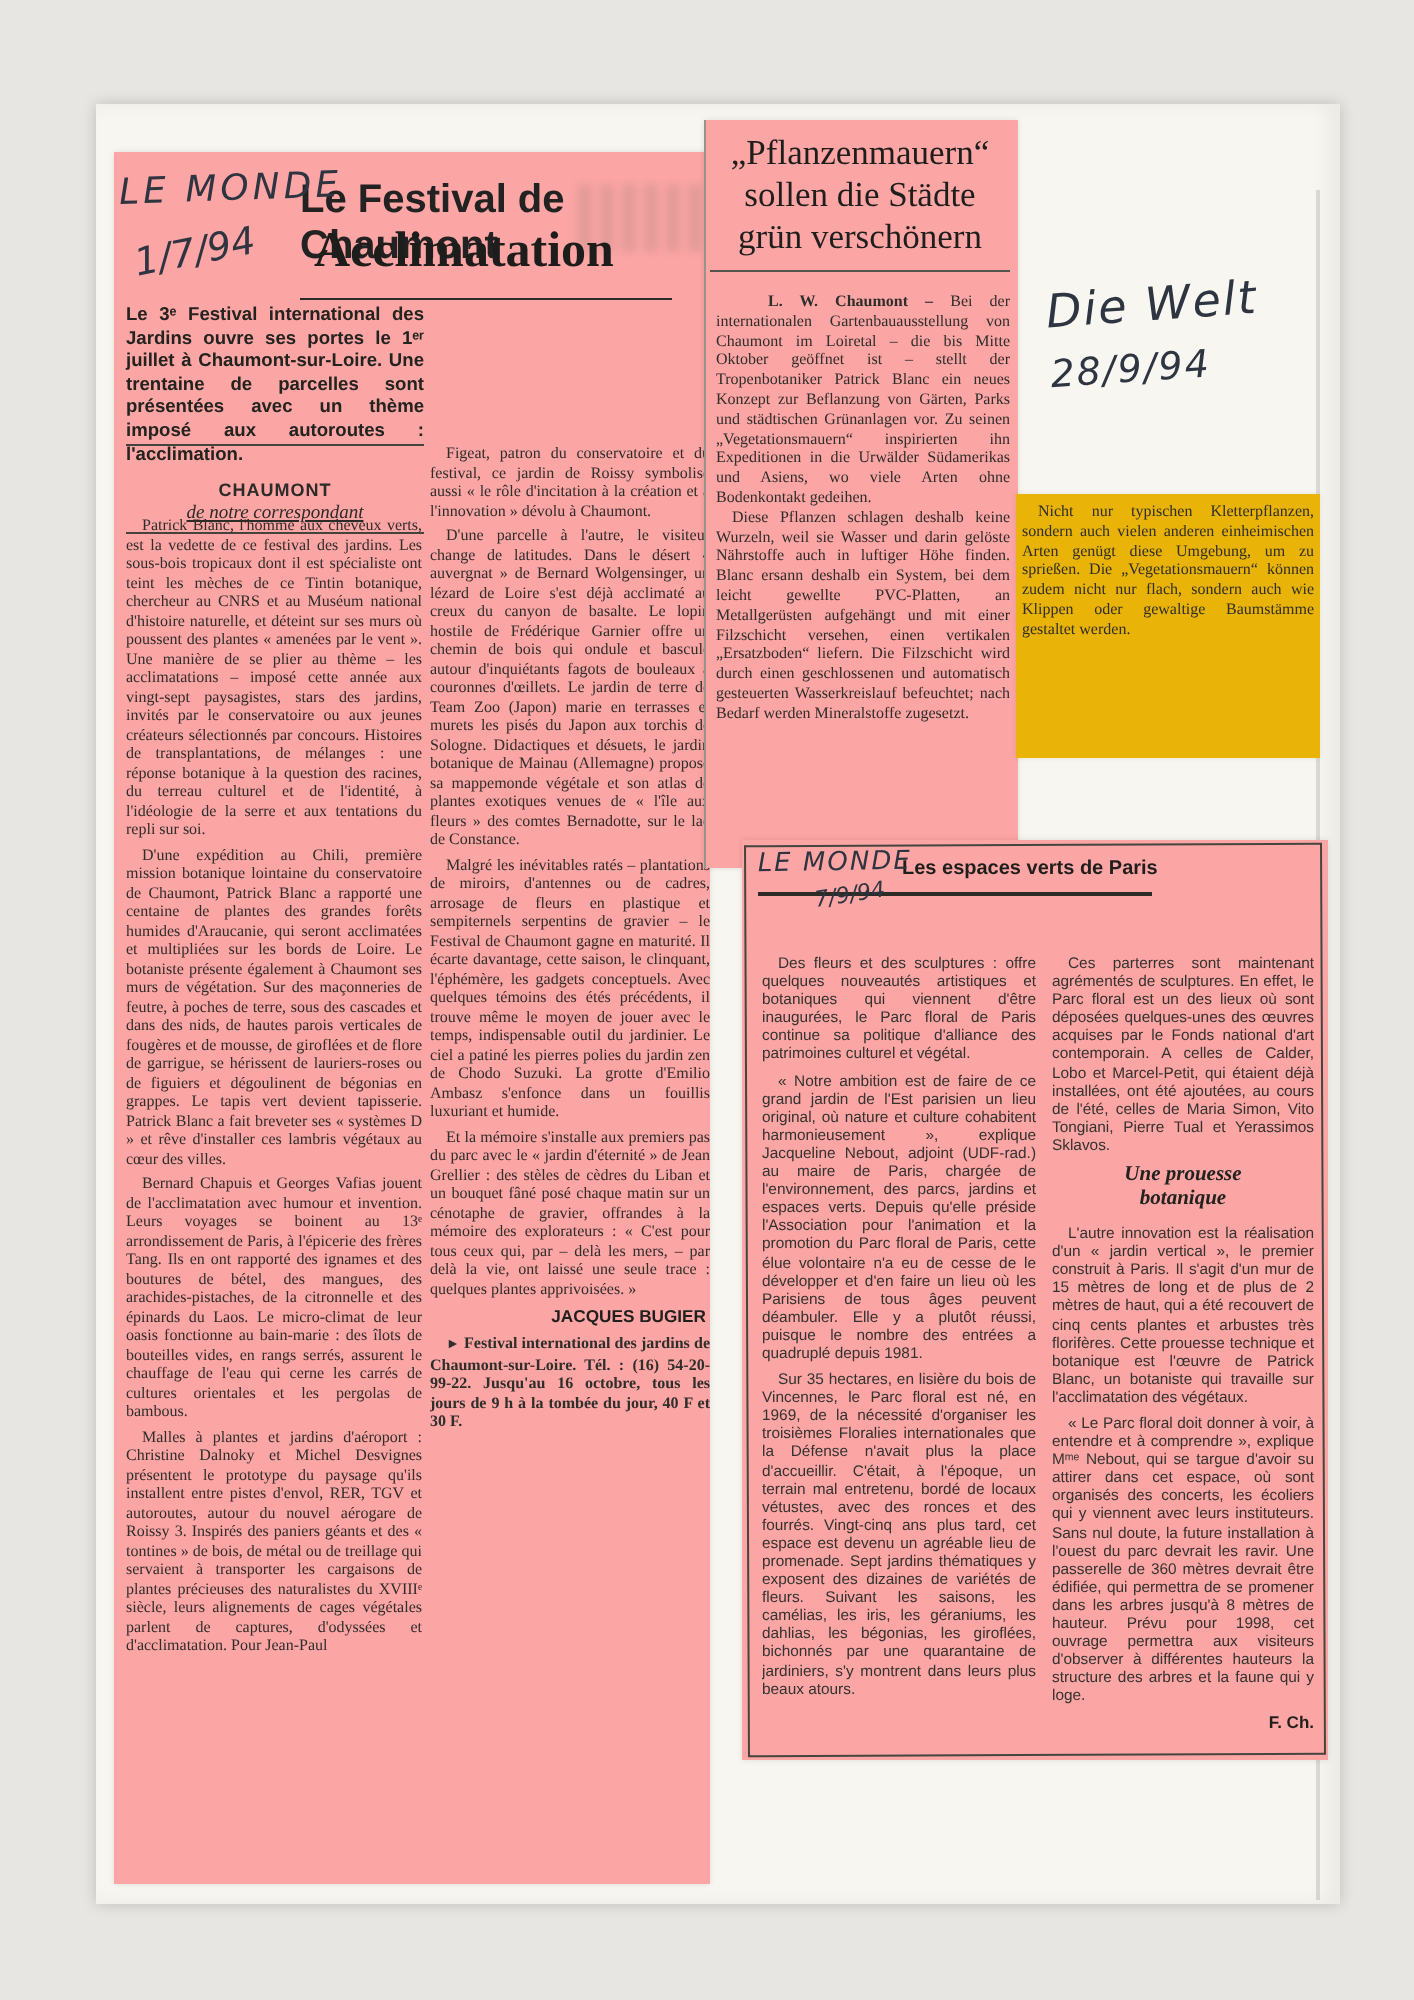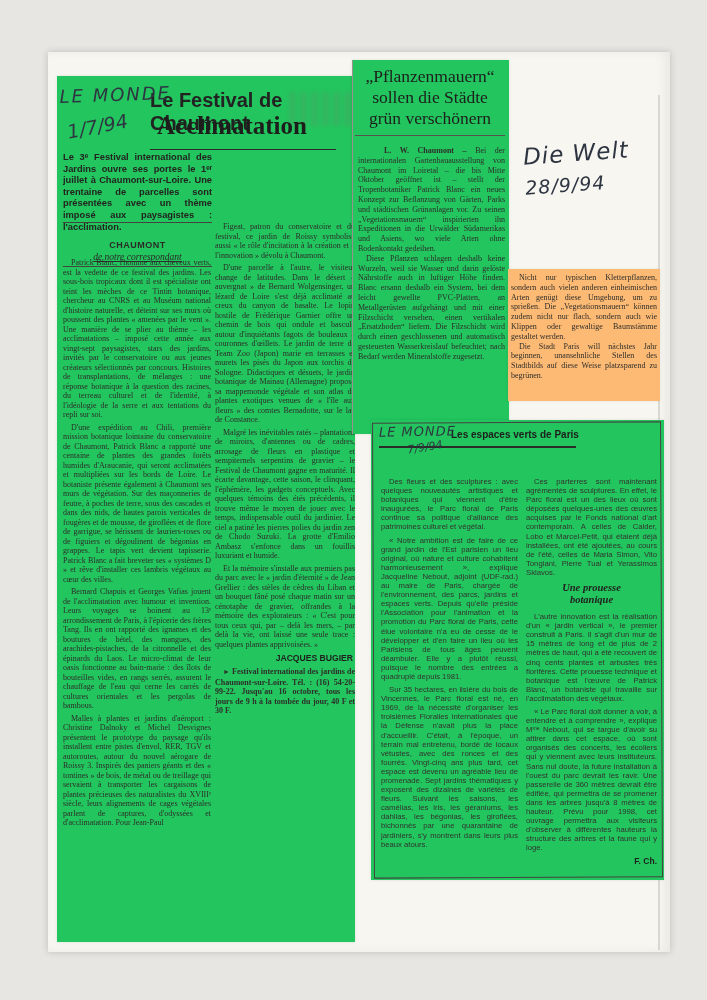--- a/index.html
+++ b/index.html
@@ -14,21 +14,21 @@
   .page{position:relative;width:707px;height:1000px;}
   .paper{
     position:absolute;left:48px;top:52px;width:622px;height:900px;
     background:#f7f6f1;
     box-shadow:0 0 7px rgba(0,0,0,.18), inset -6px 0 10px rgba(0,0,0,.05);
   }
   .crease{
     position:absolute;left:658px;top:95px;width:2px;height:855px;
     background:rgba(90,90,85,.18);
   }
-  .clip{position:absolute;background:#22c55e;box-shadow:0 0 3px rgba(0,0,0,.10);}
+  .clip{position:absolute;background:#fca5a5;box-shadow:0 0 3px rgba(0,0,0,.10);}
   
   .chaumont{left:57px;top:76px;width:298px;height:866px;}
   .ch-kicker{
     position:absolute;left:93px;top:13px;width:186px;
     font-family:"Liberation Sans",sans-serif;font-size:20px;font-weight:700;
     color:#222;border-bottom:1.5px solid #2a2a2a;padding-bottom:14px;
   }
   .ch-headline{
     position:absolute;left:100px;top:36px;margin:0;
     font-family:"Liberation Serif",serif;font-weight:bold;font-size:25px;color:#1d1d1b;
@@ -80,21 +80,21 @@
     white-space:pre-line;border-bottom:1px solid #55554f;padding-bottom:6px;
   }
   .dw-col1{left:5px;top:86px;width:147px;height:282px;}
   .dw-col1 p, .dw-col2 p{
     margin:0;text-indent:8px;
     font-family:"Liberation Serif",serif;font-size:8px;line-height:9.8px;
     text-align:justify;color:#2e2e2a;
   }
   .dw-col1 p:first-child{text-indent:8px;}
   .dw-lead{font-weight:bold;padding-left:18px;}
-  .dw-col2-clip{left:508px;top:269px;width:152px;height:132px;background:#fdba74;box-shadow:0 0 3px rgba(0,0,0,.08);}
+  .dw-col2-clip{left:508px;top:247px;width:152px;height:132px;background:#eab308;box-shadow:0 0 3px rgba(0,0,0,.08);}
   .dw-col2{left:3px;top:4px;width:146px;height:124px;}
   
   .hw{
     position:absolute;font-family:"DejaVu Sans",sans-serif;font-style:italic;
     color:#2e3541;z-index:30;
   }
   .hw .src{display:block;}
   .hw .dt{display:block;}
   .hw-top{left:60px;top:84px;transform:rotate(-2deg);}
   .hw-top .src{font-size:18px;letter-spacing:2px;}
@@ -142,21 +142,21 @@
 <body>
 
 <div class="page">
   <div class="paper"></div>
   <div class="crease"></div>
 
   <section class="clip chaumont">
     <div class="ghost"></div>
     <div class="ch-kicker">Le Festival de Chaumont</div>
     <h1 class="ch-headline">Acclimatation</h1>
-    <p class="ch-intro">Le 3ᵉ Festival international des Jardins ouvre ses portes le 1ᵉʳ juillet à Chaumont-sur-Loire. Une trentaine de parcelles sont présentées avec un thème imposé aux paysagistes : l'acclimation.</p>
+    <p class="ch-intro">Le 3ᵉ Festival international des Jardins ouvre ses portes le 1ᵉʳ juillet à Chaumont-sur-Loire. Une trentaine de parcelles sont présentées avec un thème imposé aux autoroutes : l'acclimation.</p>
     <div class="ch-dateline">
       <div class="dl">CHAUMONT</div>
       <div class="corr">de notre correspondant</div>
     </div>
     <div class="col ch-col1">
       <p>Patrick Blanc, l'homme aux cheveux verts, est la vedette de ce festival des jardins. Les sous-bois tropicaux dont il est spécialiste ont teint les mèches de ce Tintin botanique, chercheur au CNRS et au Muséum national d'histoire naturelle, et déteint sur ses murs où poussent des plantes « amenées par le vent ». Une manière de se plier au thème – les acclimatations – imposé cette année aux vingt-sept paysagistes, stars des jardins, invités par le conservatoire ou aux jeunes créateurs sélectionnés par concours. Histoires de transplantations, de mélanges : une réponse botanique à la question des racines, du terreau culturel et de l'identité, à l'idéologie de la serre et aux tentations du repli sur soi.</p>
       <p>D'une expédition au Chili, première mission botanique lointaine du conservatoire de Chaumont, Patrick Blanc a rapporté une centaine de plantes des grandes forêts humides d'Araucanie, qui seront acclimatées et multipliées sur les bords de Loire. Le botaniste présente également à Chaumont ses murs de végétation. Sur des maçonneries de feutre, à poches de terre, sous des cascades et dans des nids, de hautes parois verticales de fougères et de mousse, de giroflées et de flore de garrigue, se hérissent de lauriers-roses ou de figuiers et dégoulinent de bégonias en grappes. Le tapis vert devient tapisserie. Patrick Blanc a fait breveter ses « systèmes D » et rêve d'installer ces lambris végétaux au cœur des villes.</p>
       <p>Bernard Chapuis et Georges Vafias jouent de l'acclimatation avec humour et invention. Leurs voyages se boinent au 13ᵉ arrondissement de Paris, à l'épicerie des frères Tang. Ils en ont rapporté des ignames et des boutures de bétel, des mangues, des arachides-pistaches, de la citronnelle et des épinards du Laos. Le micro-climat de leur oasis fonctionne au bain-marie : des îlots de bouteilles vides, en rangs serrés, assurent le chauffage de l'eau qui cerne les carrés de cultures orientales et les pergolas de bambous.</p>
       <p>Malles à plantes et jardins d'aéroport : Christine Dalnoky et Michel Desvignes présentent le prototype du paysage qu'ils installent entre pistes d'envol, RER, TGV et autoroutes, autour du nouvel aérogare de Roissy 3. Inspirés des paniers géants et des « tontines » de bois, de métal ou de treillage qui servaient à transporter les cargaisons de plantes précieuses des naturalistes du XVIIIᵉ siècle, leurs alignements de cages végétales parlent de captures, d'odyssées et d'acclimatation. Pour Jean-Paul</p>
     </div>
@@ -180,39 +180,38 @@
 sollen die Städte
 grün verschönern</h2>
     <div class="col dw-col1">
       <p><span class="dw-lead">L. W. Chaumont – </span><span>Bei der internationalen Gartenbauausstellung von Chaumont im Loiretal – die bis Mitte Oktober geöffnet ist – stellt der Tropenbotaniker Patrick Blanc ein neues Konzept zur Beflanzung von Gärten, Parks und städtischen Grünanlagen vor. Zu seinen „Vegetationsmauern“ inspirierten ihn Expeditionen in die Urwälder Südamerikas und Asiens, wo viele Arten ohne Bodenkontakt gedeihen.</span></p>
       <p>Diese Pflanzen schlagen deshalb keine Wurzeln, weil sie Wasser und darin gelöste Nährstoffe auch in luftiger Höhe finden. Blanc ersann deshalb ein System, bei dem leicht gewellte PVC-Platten, an Metallgerüsten aufgehängt und mit einer Filzschicht versehen, einen vertikalen „Ersatzboden“ liefern. Die Filzschicht wird durch einen geschlossenen und automatisch gesteuerten Wasserkreislauf befeuchtet; nach Bedarf werden Mineralstoffe zugesetzt.</p>
     </div>
   </section>
   <section class="clip dw-col2-clip">
     <div class="col dw-col2" style="position:absolute;">
       <p>Nicht nur typischen Kletterpflanzen, sondern auch vielen anderen einheimischen Arten genügt diese Umgebung, um zu sprießen. Die „Vegetationsmauern“ können zudem nicht nur flach, sondern auch wie Klippen oder gewaltige Baumstämme gestaltet werden.</p>
-      <p>Die Stadt Paris will nächstes Jahr beginnen, unansehnliche Stellen des Stadtbilds auf diese Weise platzsparend zu begrünen.</p>
     </div>
   </section>
 
   <div class="hw hw-welt">
     <span class="src">Die Welt</span>
     <span class="dt">28/9/94</span>
   </div>
 
   <section class="clip parc">
     <div class="parc-border"></div>
     <div class="hw hw-parc">
       <span class="src">LE MONDE</span>
       <span class="dt">7/9/94</span>
     </div>
     <div class="pf-kicker">Les espaces verts de Paris</div>
     <div class="pf-kicker-rule"></div>
     <div class="col pf-col pf-col1">
-      <p>Des fleurs et des sculptures : avec quelques nouveautés artistiques et botaniques qui viennent d'être inaugurées, le Parc floral de Paris continue sa politique d'alliance des patrimoines culturel et végétal.</p>
+      <p>Des fleurs et des sculptures : offre quelques nouveautés artistiques et botaniques qui viennent d'être inaugurées, le Parc floral de Paris continue sa politique d'alliance des patrimoines culturel et végétal.</p>
       <p>« Notre ambition est de faire de ce grand jardin de l'Est parisien un lieu original, où nature et culture cohabitent harmonieusement », explique Jacqueline Nebout, adjoint (UDF-rad.) au maire de Paris, chargée de l'environnement, des parcs, jardins et espaces verts. Depuis qu'elle préside l'Association pour l'animation et la promotion du Parc floral de Paris, cette élue volontaire n'a eu de cesse de le développer et d'en faire un lieu où les Parisiens de tous âges peuvent déambuler. Elle y a plutôt réussi, puisque le nombre des entrées a quadruplé depuis 1981.</p>
       <p>Sur 35 hectares, en lisière du bois de Vincennes, le Parc floral est né, en 1969, de la nécessité d'organiser les troisièmes Floralies internationales que la Défense n'avait plus la place d'accueillir. C'était, à l'époque, un terrain mal entretenu, bordé de locaux vétustes, avec des ronces et des fourrés. Vingt-cinq ans plus tard, cet espace est devenu un agréable lieu de promenade. Sept jardins thématiques y exposent des dizaines de variétés de fleurs. Suivant les saisons, les camélias, les iris, les géraniums, les dahlias, les bégonias, les giroflées, bichonnés par une quarantaine de jardiniers, s'y montrent dans leurs plus beaux atours.</p>
     </div>
     <div class="col pf-col pf-col2">
       <p>Ces parterres sont maintenant agrémentés de sculptures. En effet, le Parc floral est un des lieux où sont déposées quelques-unes des œuvres acquises par le Fonds national d'art contemporain. A celles de Calder, Lobo et Marcel-Petit, qui étaient déjà installées, ont été ajoutées, au cours de l'été, celles de Maria Simon, Vito Tongiani, Pierre Tual et Yerassimos Sklavos.</p>
       <div class="pf-crosshead">Une prouesse
 botanique</div>
       <p>L'autre innovation est la réalisation d'un « jardin vertical », le premier construit à Paris. Il s'agit d'un mur de 15 mètres de long et de plus de 2 mètres de haut, qui a été recouvert de cinq cents plantes et arbustes très florifères. Cette prouesse technique et botanique est l'œuvre de Patrick Blanc, un botaniste qui travaille sur l'acclimatation des végétaux.</p>
       <p>« Le Parc floral doit donner à voir, à entendre et à comprendre », explique Mᵐᵉ Nebout, qui se targue d'avoir su attirer dans cet espace, où sont organisés des concerts, les écoliers qui y viennent avec leurs instituteurs. Sans nul doute, la future installation à l'ouest du parc devrait les ravir. Une passerelle de 360 mètres devrait être édifiée, qui permettra de se promener dans les arbres jusqu'à 8 mètres de hauteur. Prévu pour 1998, cet ouvrage permettra aux visiteurs d'observer à différentes hauteurs la structure des arbres et la faune qui y loge.</p>
       <div class="pf-sig">F. Ch.</div>

